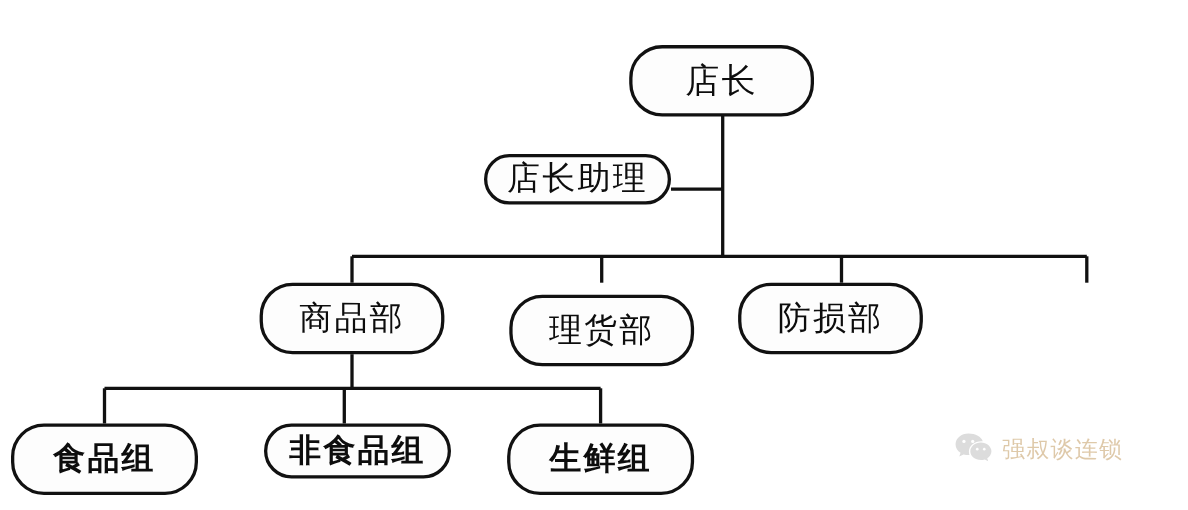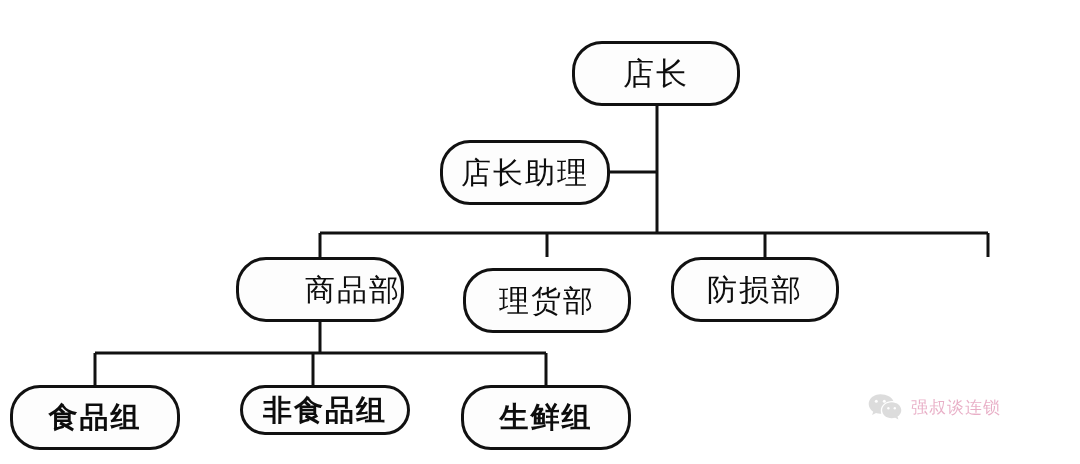--- a/index.html
+++ b/index.html
@@ -53,22 +53,22 @@
     position: absolute;
     left: 868px;
     top: 393px;
     display: flex;
     align-items: center;
     gap: 9px;
     opacity: 0.34;
     z-index: 3;
   }
   #watermark .wm-text {
-    font-size: 17px;
-    color: #be185d;
+    font-size: 21px;
+    color: #a16207;
     letter-spacing: 1px;
     white-space: nowrap;
     font-family: "Liberation Sans", sans-serif;
   }
 </style>
 </head>
 <body>
 
 <div id="chart-root">
 
@@ -93,25 +93,25 @@
       <line x1="95" y1="353" x2="95" y2="385"></line>
       <line x1="313" y1="353" x2="313" y2="385"></line>
       <line x1="546" y1="353" x2="546" y2="385"></line>
     </g>
   </svg>
 
   <div class="node node-lvl1" style="left:572px; top:18px; width:168px; height:65px;margin-top:23px;">
     <span class="node-label">店长</span>
   </div>
 
-  <div class="node node-lvl2" style="left:440px; top:140px; width:170px; height:65px;">
+  <div class="node node-lvl2" style="left:440px; top:140px; width:170px; height:46px;">
     <span class="node-label">店长助理</span>
   </div>
 
-  <div class="node node-lvl3" style="left:236px; top:257px; width:168px; height:65px;justify-content:flex-end;">
+  <div class="node node-lvl3" style="left:236px; top:257px; width:168px; height:65px;">
     <span class="node-label">商品部</span>
   </div>
 
   <div class="node node-lvl3" style="left:463px; top:257px; width:168px; height:65px;margin-top:11px;">
     <span class="node-label">理货部</span>
   </div>
 
   <div class="node node-lvl3" style="left:671px; top:257px; width:168px; height:65px;">
     <span class="node-label">防损部</span>
   </div>

